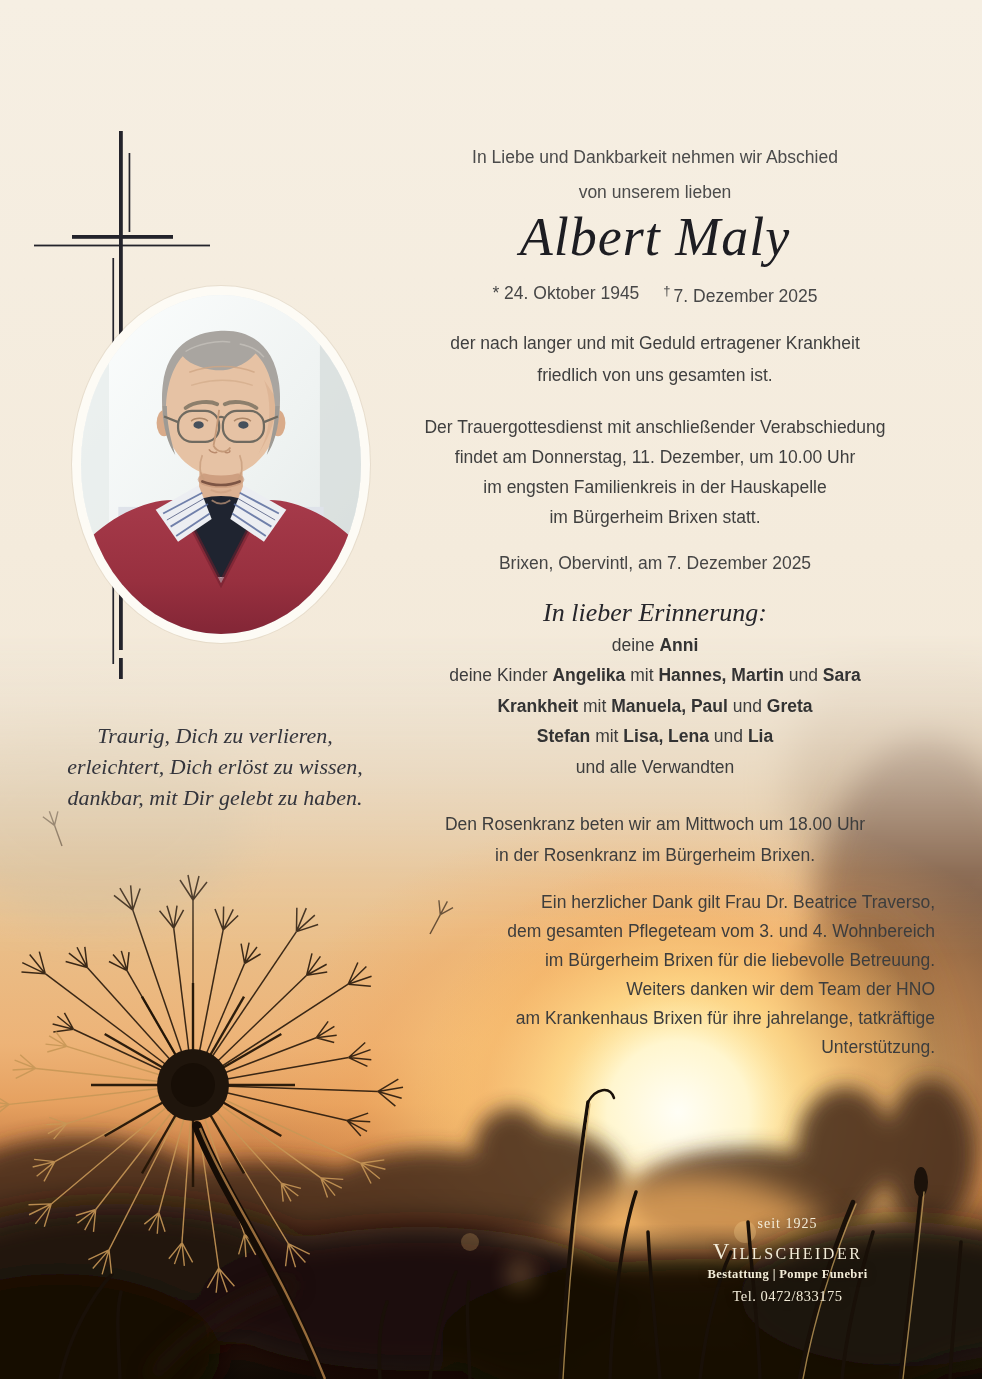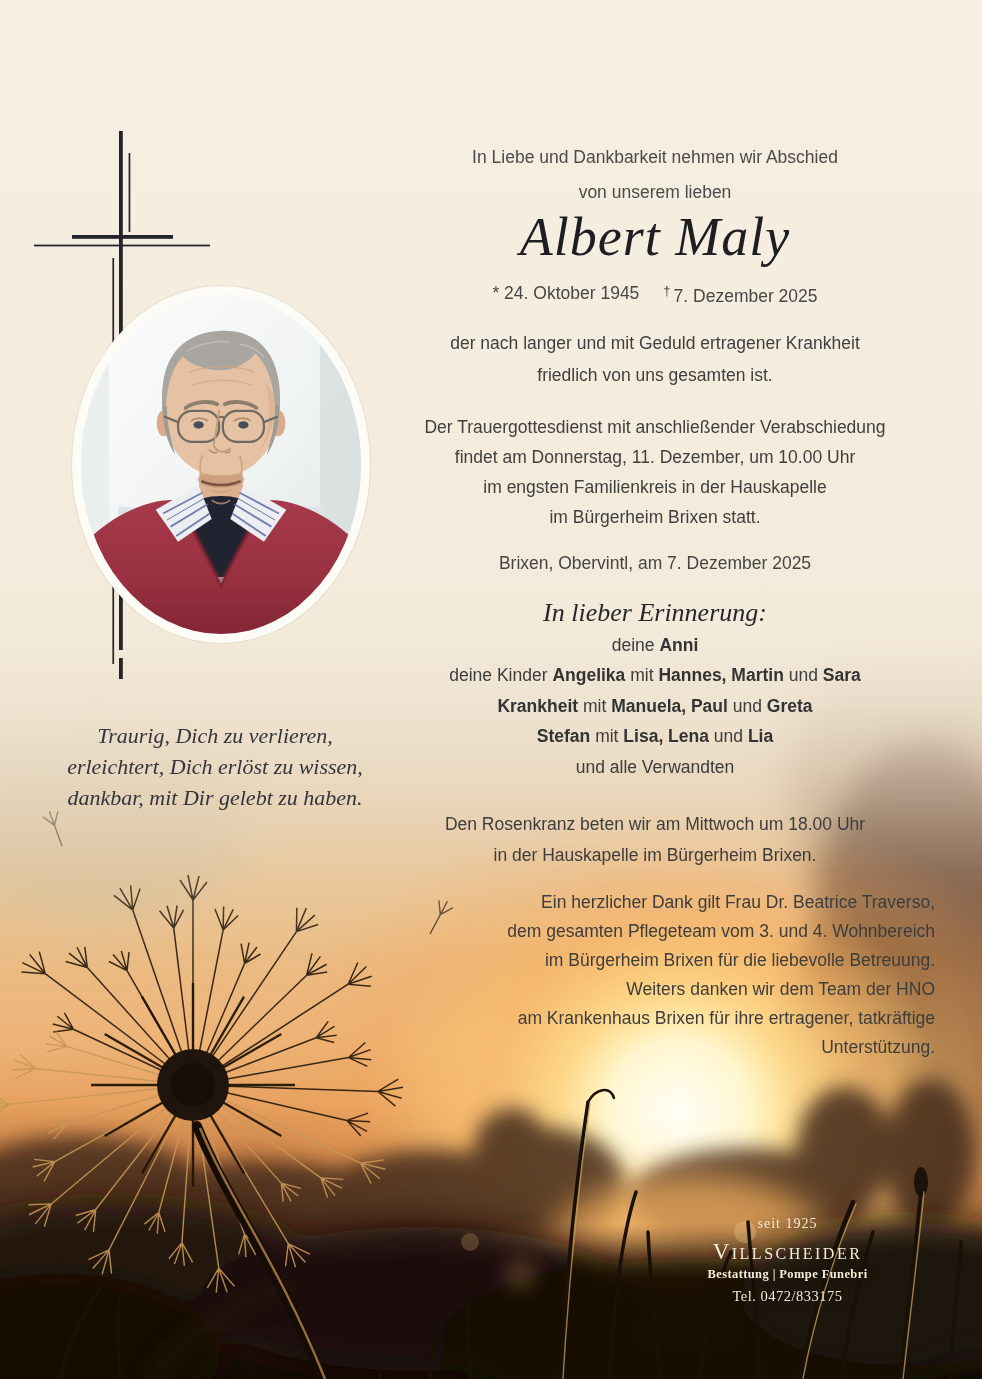--- a/index.html
+++ b/index.html
@@ -354,29 +354,29 @@
   <div class="txt main family">
     <div><span>deine </span><span class="nm">Anni</span></div>
     <div><span>deine Kinder </span><span class="nm">Angelika</span><span> mit </span><span class="nm">Hannes, Martin</span><span> und </span><span class="nm">Sara</span></div>
     <div><span class="nm">Krankheit</span><span> mit </span><span class="nm">Manuela, Paul</span><span> und </span><span class="nm">Greta</span></div>
     <div><span class="nm">Stefan</span><span> mit </span><span class="nm">Lisa, Lena</span><span> und </span><span class="nm">Lia</span></div>
     <div>und alle Verwandten</div>
   </div>
 
   <div class="txt main p3">
     <div>Den Rosenkranz beten wir am Mittwoch um 18.00 Uhr</div>
-    <div>in der Hauskapelle im Bürgerheim Brixen.</div>
+    <div>in der Rosenkranz im Bürgerheim Brixen.</div>
   </div>
 
   <div class="txt main p4">
     <div>Ein herzlicher Dank gilt Frau Dr. Beatrice Traverso,</div>
     <div>dem gesamten Pflegeteam vom 3. und 4. Wohnbereich</div>
     <div>im Bürgerheim Brixen für die liebevolle Betreuung.</div>
     <div>Weiters danken wir dem Team der HNO</div>
-    <div>am Krankenhaus Brixen für ihre ertragener, tatkräftige</div>
+    <div>am Krankenhaus Brixen für ihre jahrelange, tatkräftige</div>
     <div>Unterstützung.</div>
   </div>
 
   <div class="txt quote">
     <div>Traurig, Dich zu verlieren,</div>
     <div>erleichtert, Dich erlöst zu wissen,</div>
     <div>dankbar, mit Dir gelebt zu haben.</div>
   </div>
 
   <div class="txt logo">

